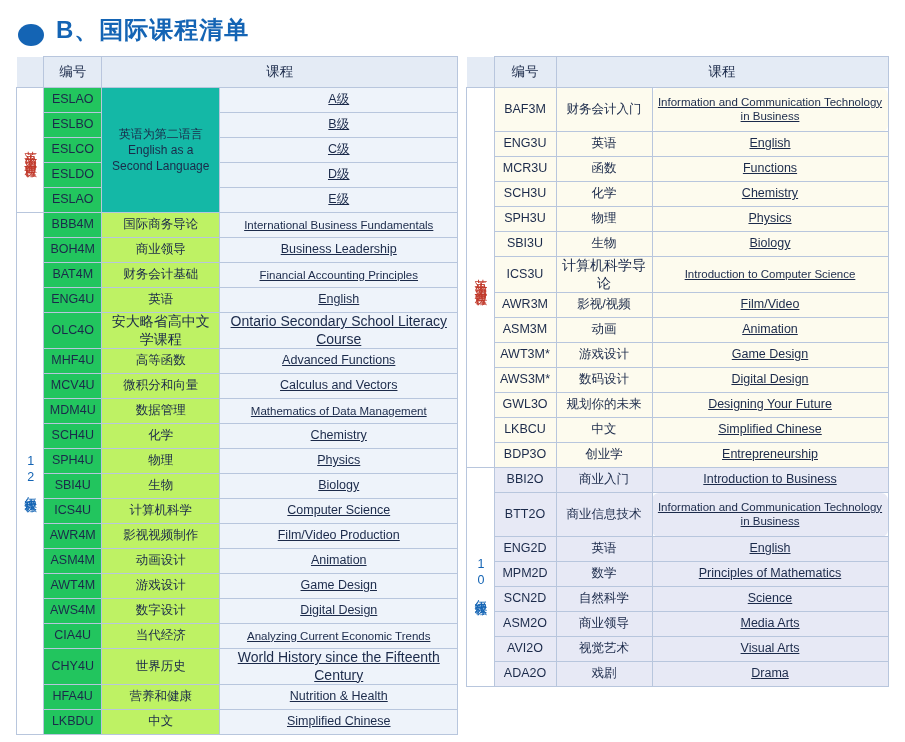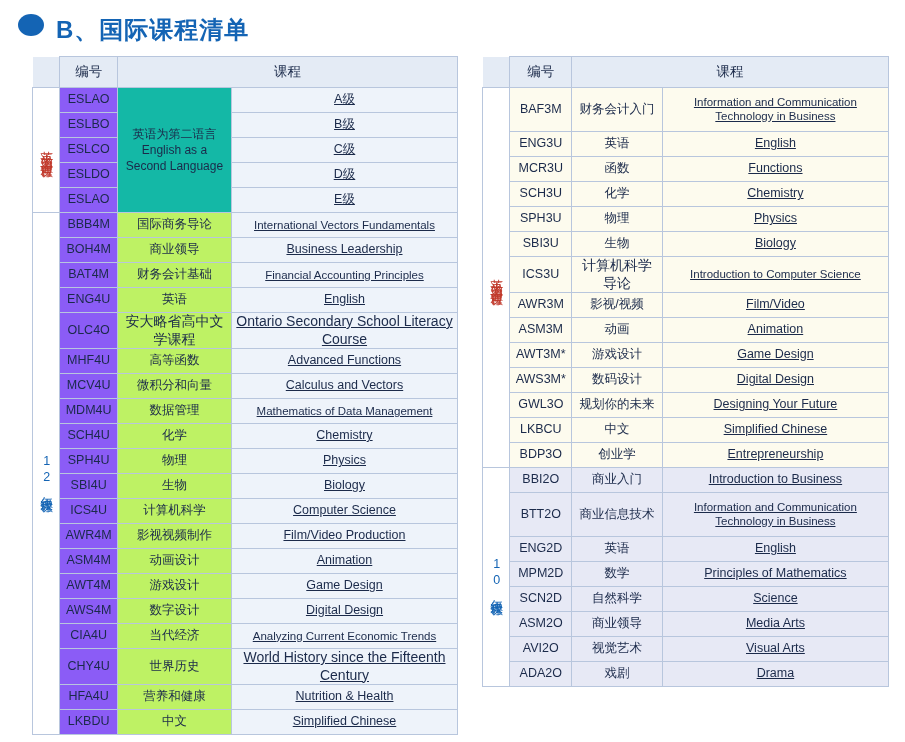--- a/index.html
+++ b/index.html
@@ -17,21 +17,21 @@
   .page {
     position: relative;
     width: 905px;
     height: 742px;
     box-sizing: border-box;
     padding: 0;
   }
   
   .title-row {
     display: flex;
-    align-items: flex-start;
+    align-items: flex-end;
     padding: 14px 0 10px 18px;
   }
   .title-bullet {
     width: 26px;
     height: 22px;
     border-radius: 13px / 11px;
     background: #1464b4;
     margin-right: 12px;
     flex: none;
   }
@@ -45,21 +45,20 @@
   .tables {
     display: flex;
     align-items: flex-start;
     padding: 0 16px;
     gap: 8px;
   }
   table {
     border-collapse: collapse;
     table-layout: fixed;
     font-size: 12.5px;
-    margin-left: 16px;
   }
   td, th {
     border: 1px solid #b8c6dd;
     padding: 0 4px;
     text-align: center;
     vertical-align: middle;
     font-weight: normal;
     color: #1b2a4a;
     line-height: 1.25;
     height: 25px;
@@ -98,21 +97,21 @@
     width: 118px;
     font-size: 12.5px;
   }
   .en {
     background: #f3f6fb;
     width: 238px;
     font-size: 12.5px;
     text-decoration: underline;
   }
   
-  .t-left .code { background: #8b5cf6; }
+  .t-left .code { background: #22c55e; }
   .t-left .cn   { background: #bef264; }
   .t-left .en   { background: #eef3fa; }
   .t-left .esl-cn {
     background: #14b8a6;
     font-size: 12px;
     line-height: 1.35;
   }
   .t-left thead td { background: #e4ebf5; }
 
   
@@ -121,21 +120,21 @@
   .t-right .grp-11 td.cn,
   .t-right .grp-11 td.en { background: #fdfbee; }
   .t-right .grp-10 td.code,
   .t-right .grp-10 td.cn,
   .t-right .grp-10 td.en { background: #e7e9f5; }
 
   .code-w-r { width: 62px; }
   .cn-w-r   { width: 96px; }
   .en-w-r   { width: 236px; }
 
-  .two-line { line-height: 1.2; }
+  .two-line { line-height: 1.2; border-radius: 7px; }
   .small-en { font-size: 11.5px; }
   .tiny-en  { font-size: 14px; }
 </style>
 </head>
 <body>
 
 <div class="page">
 
   <div class="title-row">
     <div class="title-bullet"></div>
@@ -174,21 +173,21 @@
         </tr>
         <tr>
           <td class="code">ESLAO</td>
           <td class="en">E级</td>
         </tr>
 
         <tr>
           <td class="sidelabel blue" rowspan="20">12年级课程</td>
           <td class="code">BBB4M</td>
           <td class="cn">国际商务导论</td>
-          <td class="en small-en">International Vectors Fundamentals</td>
+          <td class="en small-en">International Business Fundamentals</td>
         </tr>
         <tr>
           <td class="code">BOH4M</td>
           <td class="cn">商业领导</td>
           <td class="en">Business Leadership</td>
         </tr>
         <tr>
           <td class="code">BAT4M</td>
           <td class="cn">财务会计基础</td>
           <td class="en small-en">Financial Accounting Principles</td>

